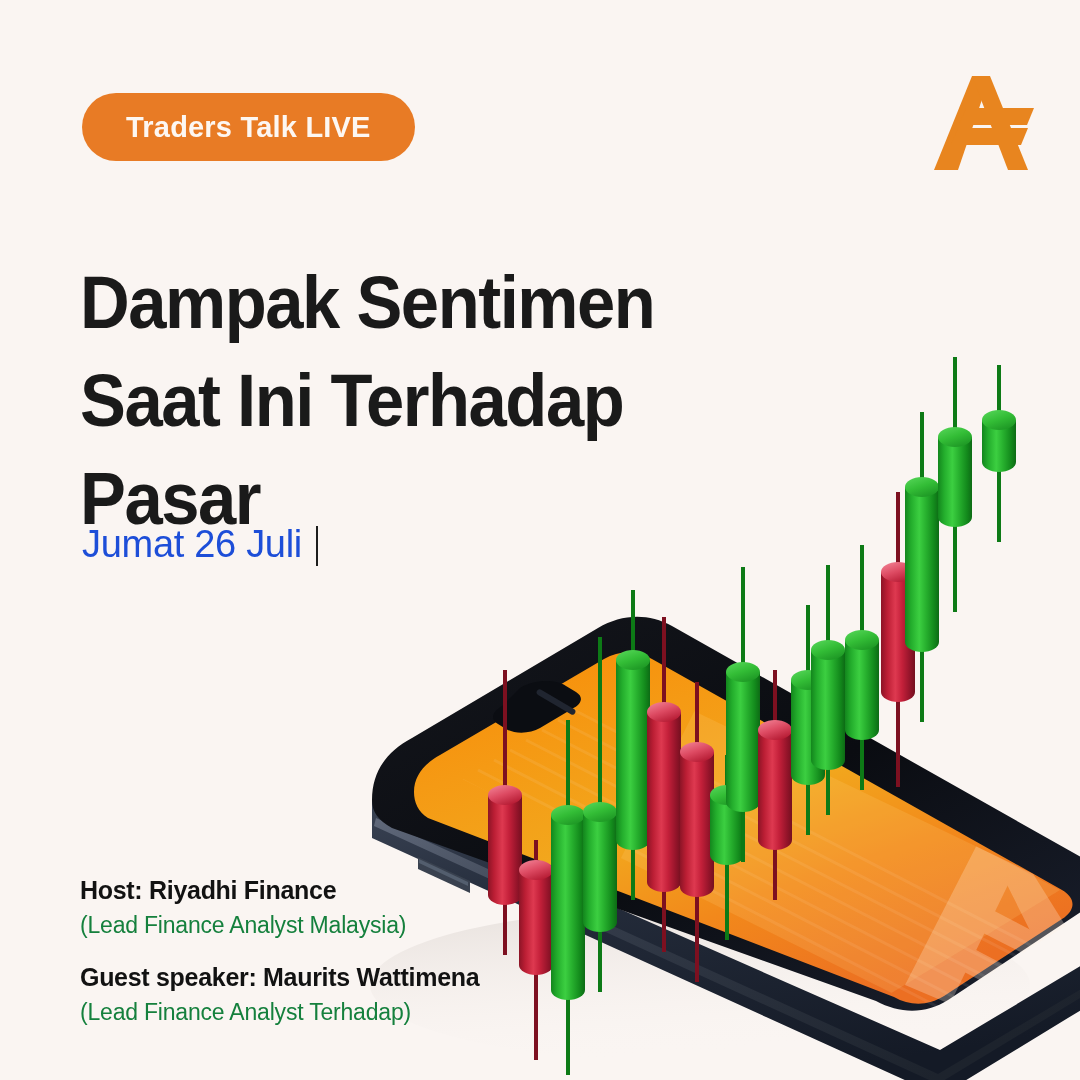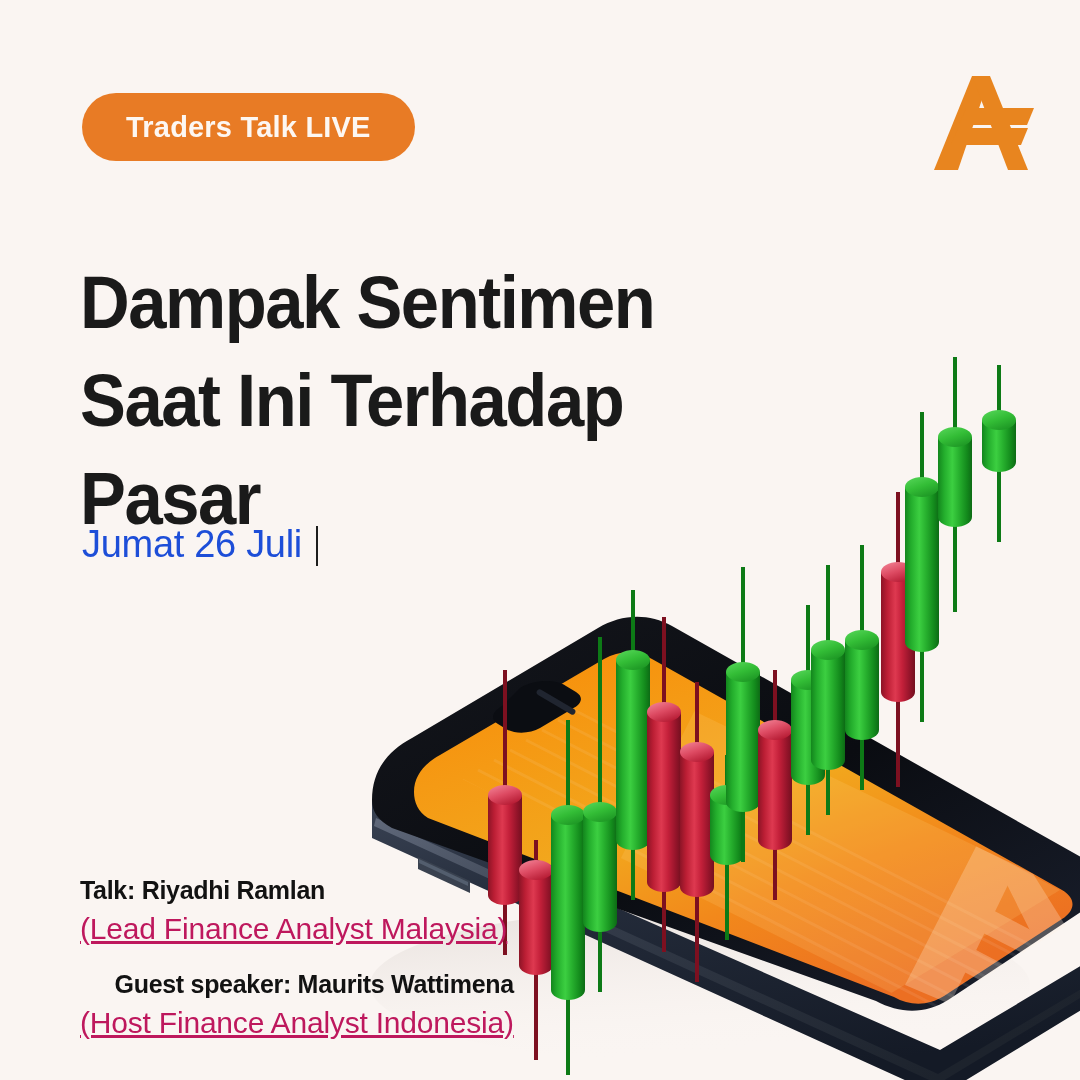--- a/index.html
+++ b/index.html
@@ -43,28 +43,28 @@
     letter-spacing:-.3px;white-space:nowrap;
     display:flex;align-items:center;gap:14px;
   }
   .datetime .sep{
     display:inline-block;width:2px;height:40px;background:#1d1d1d;
     position:relative;top:1px;
   }
 
   .credits{position:absolute;left:80px;top:868px;}
   .cred-block{margin-bottom:24px;}
-  .cred-block:last-child{margin-bottom:0;text-align:right;}
+  .cred-block:last-child{margin-bottom:0;}
   .cred-name{
     color:#121212;font-size:25px;font-weight:bold;
     letter-spacing:-.3px;white-space:nowrap;margin-bottom:7px;
   }
   .cred-role{
-    color:#be185d;font-size:30px;font-weight:400;
-    letter-spacing:-.2px;white-space:nowrap;text-decoration:underline;
+    color:#15803d;font-size:23px;font-weight:400;
+    letter-spacing:-.2px;white-space:nowrap;
   }
 
   .logo{position:absolute;left:928px;top:58px;width:106px;height:110px;}
 </style>
 </head>
 <body>
 
 <div id="stage">
 
   <svg class="art" viewBox="0 0 1080 1080" xmlns="http://www.w3.org/2000/svg">
@@ -328,26 +328,26 @@
       <span class="ln">Pasar</span>
     </h1>
 
     <div class="datetime">
       <span>Jumat 26 Juli</span>
       <span class="sep"></span>
     </div>
 
     <div class="credits">
       <div class="cred-block">
-        <div class="cred-name">Talk: Riyadhi Ramlan</div>
+        <div class="cred-name">Host: Riyadhi Finance</div>
         <div class="cred-role">(Lead Finance Analyst Malaysia)</div>
       </div>
       <div class="cred-block">
         <div class="cred-name">Guest speaker: Maurits Wattimena</div>
-        <div class="cred-role">(Host Finance Analyst Indonesia)</div>
+        <div class="cred-role">(Lead Finance Analyst Terhadap)</div>
       </div>
     </div>
 
     <svg class="logo" viewBox="0 0 106 110" xmlns="http://www.w3.org/2000/svg">
       <g fill="#e8851f">
         <path d="M 6 104 L 44 10 L 62 10 L 30 104 Z"></path>
         <path d="M 44 10 L 62 10 L 100 104 L 80 104 Z"></path>
         <path d="M 30 62 L 100 62 L 93 79 L 23 79 Z"></path>
         <path d="M 38 42 L 106 42 L 99 59 L 31 59 Z"></path>
       </g>

